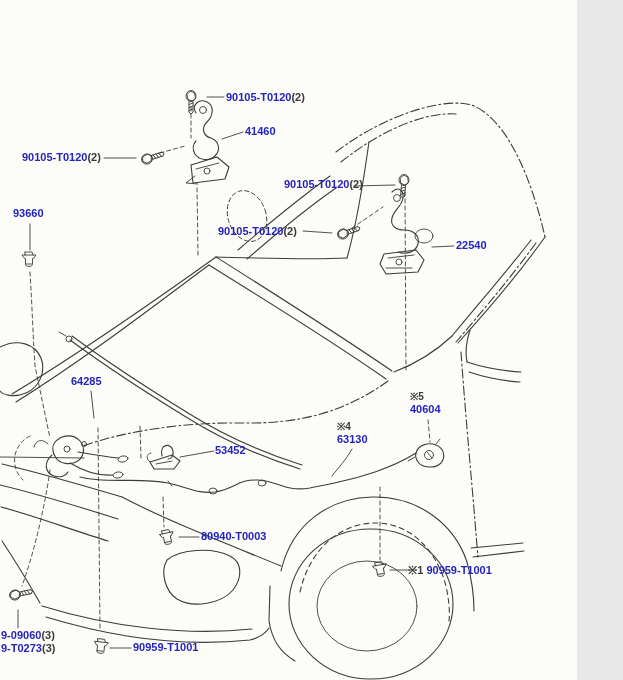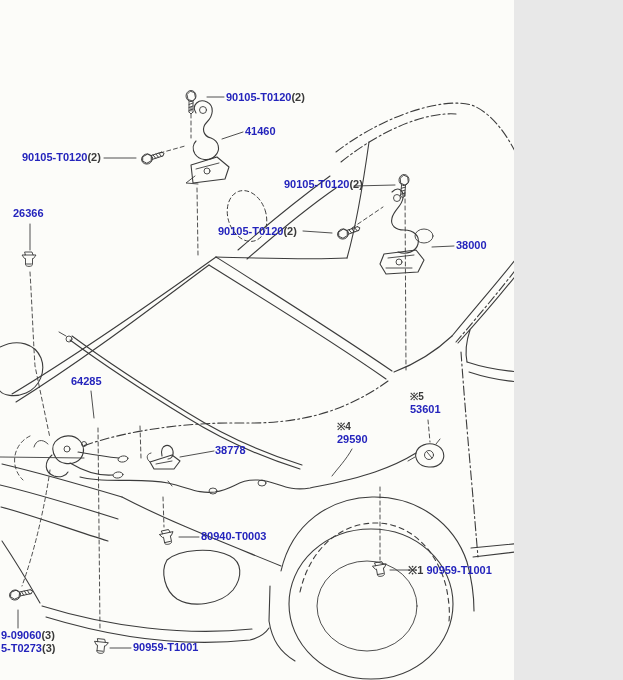--- a/index.html
+++ b/index.html
@@ -1,16 +1,16 @@
 <!DOCTYPE html>
 <html><head>
 <meta charset="utf-8">
 <style>
   html,body{margin:0;padding:0;background:#e8e8e8;}
-  .stage{position:relative;width:514px;height:680px;background:#fcfcf9;overflow:hidden;
+  .stage{position:relative;width:577px;height:680px;background:#fcfcf9;overflow:hidden;
          font-family:"Liberation Sans", sans-serif;}
   svg{position:absolute;left:0;top:0;}
   .callout{position:absolute;white-space:nowrap;font-size:11px;font-weight:bold;
            color:#2424bc;line-height:12px;letter-spacing:0px;}
   .callout .mark{display:block;color:#3a3a3a;font-size:10px;font-weight:bold;}
   .callout .mark:empty{display:none;}
   .callout .pre{color:#3a3a3a;}
   .callout .qty{color:#3a3a3a;}
   .ln{stroke:#3c3c3c;stroke-width:1.1;fill:none;stroke-linecap:round;stroke-linejoin:round;}
   .thin{stroke-width:0.9;}
@@ -186,25 +186,25 @@
     <path class="ln thin" d="M390,570 L416,570"></path>
     <path class="ln thin" d="M0,457 L84,458"></path>
   </g>
 </svg>
 
   <div class="callout" style="left:226px;top:91px"><span class="num">90105-T0120</span><span class="qty">(2)</span></div>
   <div class="callout" style="left:245px;top:125px"><span class="num">41460</span></div>
   <div class="callout" style="left:22px;top:151px"><span class="num">90105-T0120</span><span class="qty">(2)</span></div>
   <div class="callout" style="left:284px;top:178px"><span class="num">90105-T0120</span><span class="qty">(2)</span></div>
   <div class="callout" style="left:218px;top:225px"><span class="num">90105-T0120</span><span class="qty">(2)</span></div>
-  <div class="callout" style="left:456px;top:239px"><span class="num">38000</span></div>
-  <div class="callout" style="left:13px;top:207px"><span class="num">26366</span></div>
+  <div class="callout" style="left:456px;top:239px"><span class="num">22540</span></div>
+  <div class="callout" style="left:13px;top:207px"><span class="num">93660</span></div>
   <div class="callout" style="left:71px;top:375px"><span class="num">64285</span></div>
-  <div class="callout" style="left:215px;top:444px"><span class="num">38778</span></div>
-  <div class="callout" style="left:337px;top:421px"><span class="mark">※4</span><span class="num">29590</span></div>
-  <div class="callout" style="left:410px;top:391px"><span class="mark">※5</span><span class="num">53601</span></div>
+  <div class="callout" style="left:215px;top:444px"><span class="num">53452</span></div>
+  <div class="callout" style="left:337px;top:421px"><span class="mark">※4</span><span class="num">63130</span></div>
+  <div class="callout" style="left:410px;top:391px"><span class="mark">※5</span><span class="num">40604</span></div>
   <div class="callout" style="left:201px;top:530px"><span class="num">80940-T0003</span></div>
   <div class="callout" style="left:1px;top:629px"><span class="num">9-09060</span><span class="qty">(3)</span></div>
-  <div class="callout" style="left:1px;top:642px"><span class="num">5-T0273</span><span class="qty">(3)</span></div>
+  <div class="callout" style="left:1px;top:642px"><span class="num">9-T0273</span><span class="qty">(3)</span></div>
   <div class="callout" style="left:133px;top:641px"><span class="num">90959-T1001</span></div>
   <div class="callout" style="left:408px;top:564px"><span class="pre">※1 </span><span class="num">90959-T1001</span></div>
 
 </div>
 
 </body></html>

